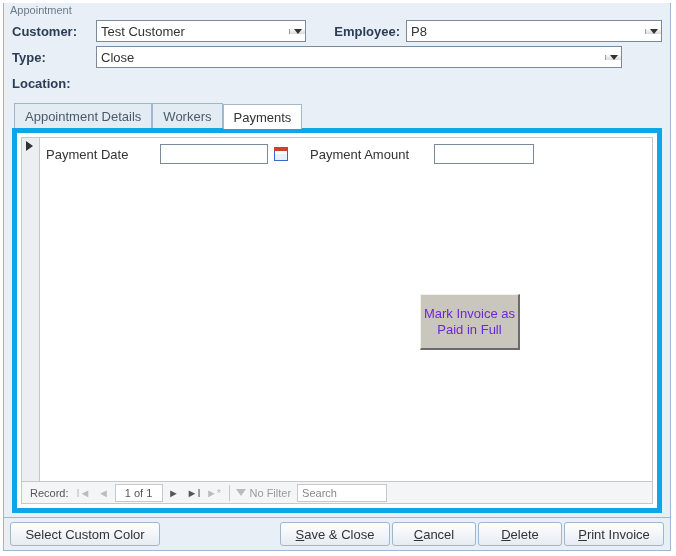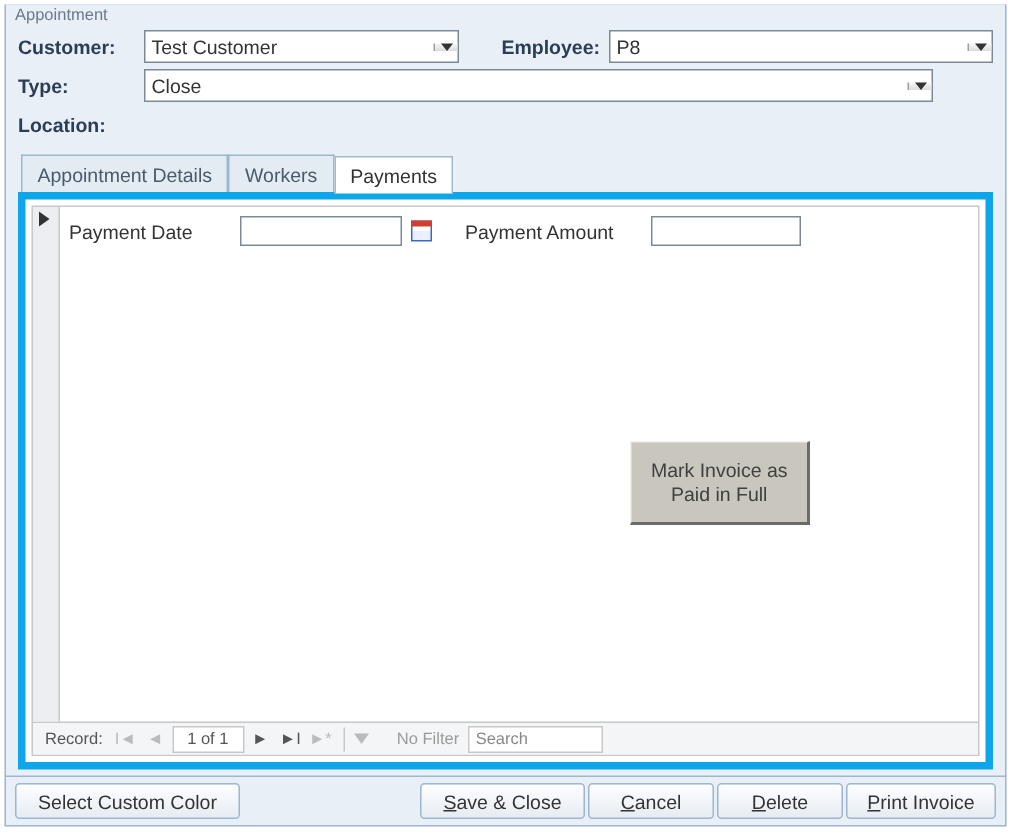--- a/index.html
+++ b/index.html
@@ -175,33 +175,33 @@
   .cal-icon::before {
     content: "";
     position: absolute;
     top: -1px; left: -1px; right: -1px; height: 4px;
     background: #d04030;
   }
   .big-btn {
     position: absolute;
     left: 380px;
     top: 156px;
-    width: 120px;
+    width: 100px;
     height: 56px;
     background: #c9c6bd;
     border-top: 1px solid #f2f0ea;
     border-left: 1px solid #f2f0ea;
     border-right: 2px solid #6b6b6b;
     border-bottom: 2px solid #6b6b6b;
     display: flex;
     align-items: center;
     justify-content: center;
     text-align: center;
     font-size: 13px;
-    color: #404040;
+    color: #6d28d9;
     cursor: pointer;
     white-space: pre-line;
     line-height: 16px;
   }
   .nav-bar {
     height: 22px;
     border-top: 1px solid #c8c8c8;
     background: #f3f5f7;
     display: flex;
     align-items: center;
@@ -220,21 +220,21 @@
   }
   .nav-btn.disabled { color: #bbb; cursor: default; }
   .nav-count {
     width: 48px; height: 18px;
     border: 1px solid #c8c8c8;
     background: #fff;
     text-align: center;
     line-height: 16px;
   }
   .nav-sep { width:1px; height:16px; background:#c8c8c8; margin:0 4px; }
-  .nav-nofilter { color:#9a9a9a; display:flex; align-items:center; gap:19px; }
+  .nav-nofilter { color:#9a9a9a; display:flex; align-items:center; gap:4px; }
   .funnel {
     width:0;height:0;
     border-left:5px solid transparent;
     border-right:5px solid transparent;
     border-top:7px solid #bbb;
   }
   .nav-search {
     margin-left: 4px;
     height: 18px;
     border: 1px solid #c8c8c8;

